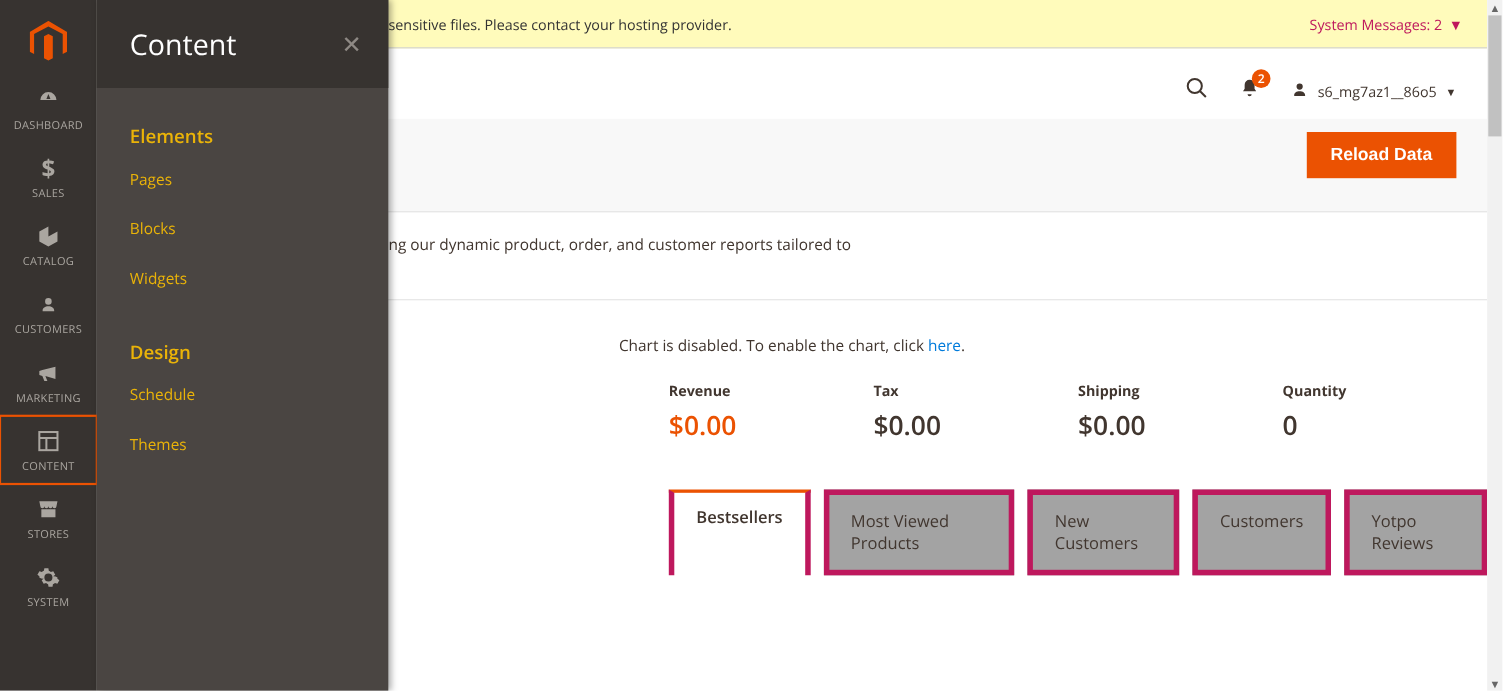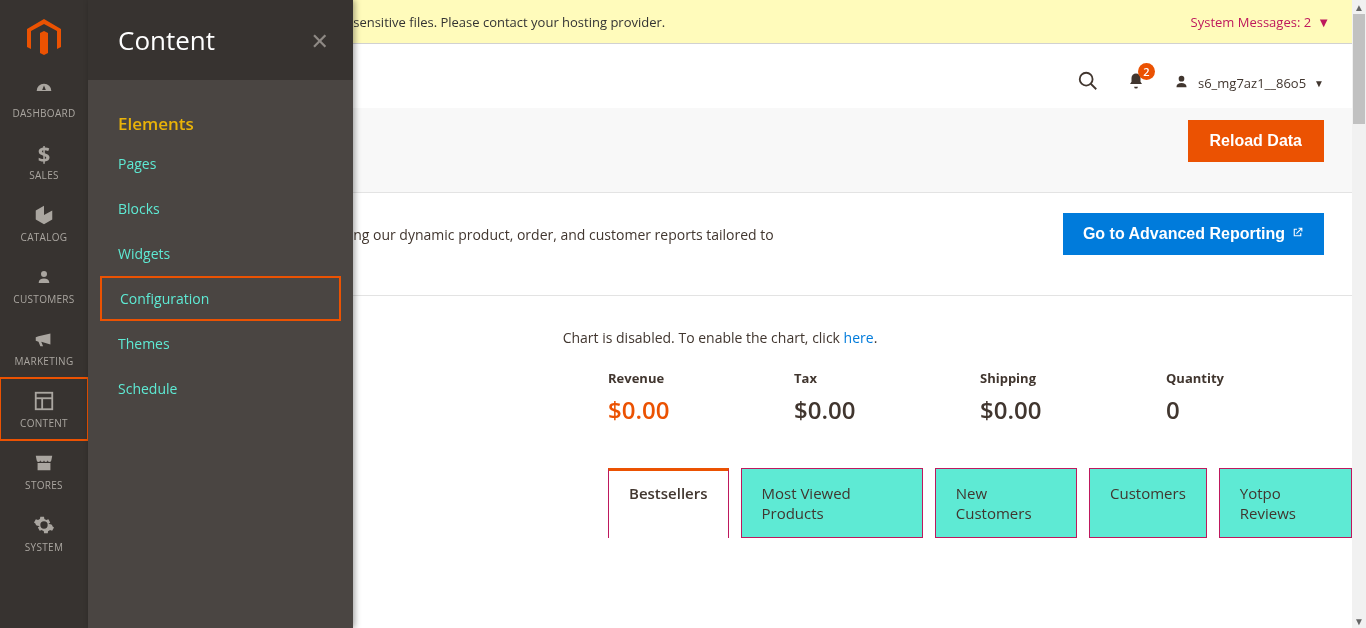--- a/index.html
+++ b/index.html
@@ -81,21 +81,21 @@
   }
   .close-x { color:#8e8984; font-size:22px; cursor:pointer; font-weight:300;}
   .flyout-section-title {
     color:#eab308;
     font-size: 17px;
     font-weight:600;
     padding: 32px 30px 6px;
   }
   .flyout-item {
     display:block;
-    color:#5eead4;
+    color:#eab308;
     font-size:14px;
     padding: 13px 30px;
     cursor:pointer;
   }
   .flyout-item.highlight {
     margin: 0 12px;
     padding: 11px 18px;
     border:2px solid #eb5202;
   }
 
@@ -163,21 +163,21 @@
     display:flex;justify-content:flex-start;gap:0;margin-left:520px;
   }
   .stat{width:190px;}
   .stat-label{color:#41362f;font-size:13px;font-weight:700;margin-bottom:6px;}
   .stat-value{font-size:24px;font-weight:600;color:#41362f;}
   .stat-value.highlight{color:#eb5202;}
   .tabs-row{
     display:flex;gap:12px;margin:42px 0 0 520px;
   }
   .tab{
-    border:1px solid #be185d;background:#5eead4;
+    border:5px solid #be185d;background:#a3a3a3;
     padding:14px 20px;font-size:15px;color:#41362f;cursor:pointer;
   }
   .tab.active{
     background:#fff;border-top:3px solid #eb5202;border-bottom:none;
     font-weight:600;padding-top:12px;
   }
   .tab.active + .tab{}
   .scrollbar {
     position:absolute;right:0;top:0;width:14px;height:100%;background:#f1f1f1;
   }
@@ -264,23 +264,23 @@
 
 <div class="flyout">
   <div class="flyout-header">
     <h2 class="flyout-title">Content</h2>
     <span class="close-x">✕</span>
   </div>
   <div class="flyout-section-title">Elements</div>
   <a class="flyout-item">Pages</a>
   <a class="flyout-item">Blocks</a>
   <a class="flyout-item">Widgets</a>
-  <a class="flyout-item highlight">Configuration</a>
+  <div class="flyout-section-title">Design</div>
+  <a class="flyout-item">Schedule</a>
   <a class="flyout-item">Themes</a>
-  <a class="flyout-item">Schedule</a>
 </div>
 
 <div class="content-area">
   <div class="sys-msg-bar">
     <span>rrectly and allows unauthorized access to sensitive files. Please contact your hosting provider.</span>
     <span class="sys-right">
       <span>System Messages: 2</span>
       <span>▼</span>
     </span>
   </div>
@@ -310,28 +310,20 @@
       <span class="caret">▼</span>
     </span>
   </div>
 
   <div class="btn-row">
     <button class="btn-primary">Reload Data</button>
   </div>
 
   <div class="adv-row">
     <span class="adv-text">d of your business' performance, using our dynamic product, order, and customer reports tailored to</span>
-    <button class="btn-blue">
-      <span>Go to Advanced Reporting</span>
-      <span class="ext-ic">
-        <svg width="13" height="13" viewBox="0 0 24 24">
-            <path fill="#fff" d="M14 3h7v7h-2V6.4l-8.3 8.3-1.4-1.4L17.6 5H14zM5 5h6v2H7v10h10v-4h2v6H5z"></path>
-          </svg>
-      </span>
-    </button>
   </div>
 
   <div class="chart-disabled">
     <span>Chart is disabled. To enable the chart, click </span><a href="#">here</a><span>.</span>
   </div>
 
   <div class="stats-row">
     <div class="stat">
       <div class="stat-label">Revenue</div>
       <div class="stat-value highlight">$0.00</div>

